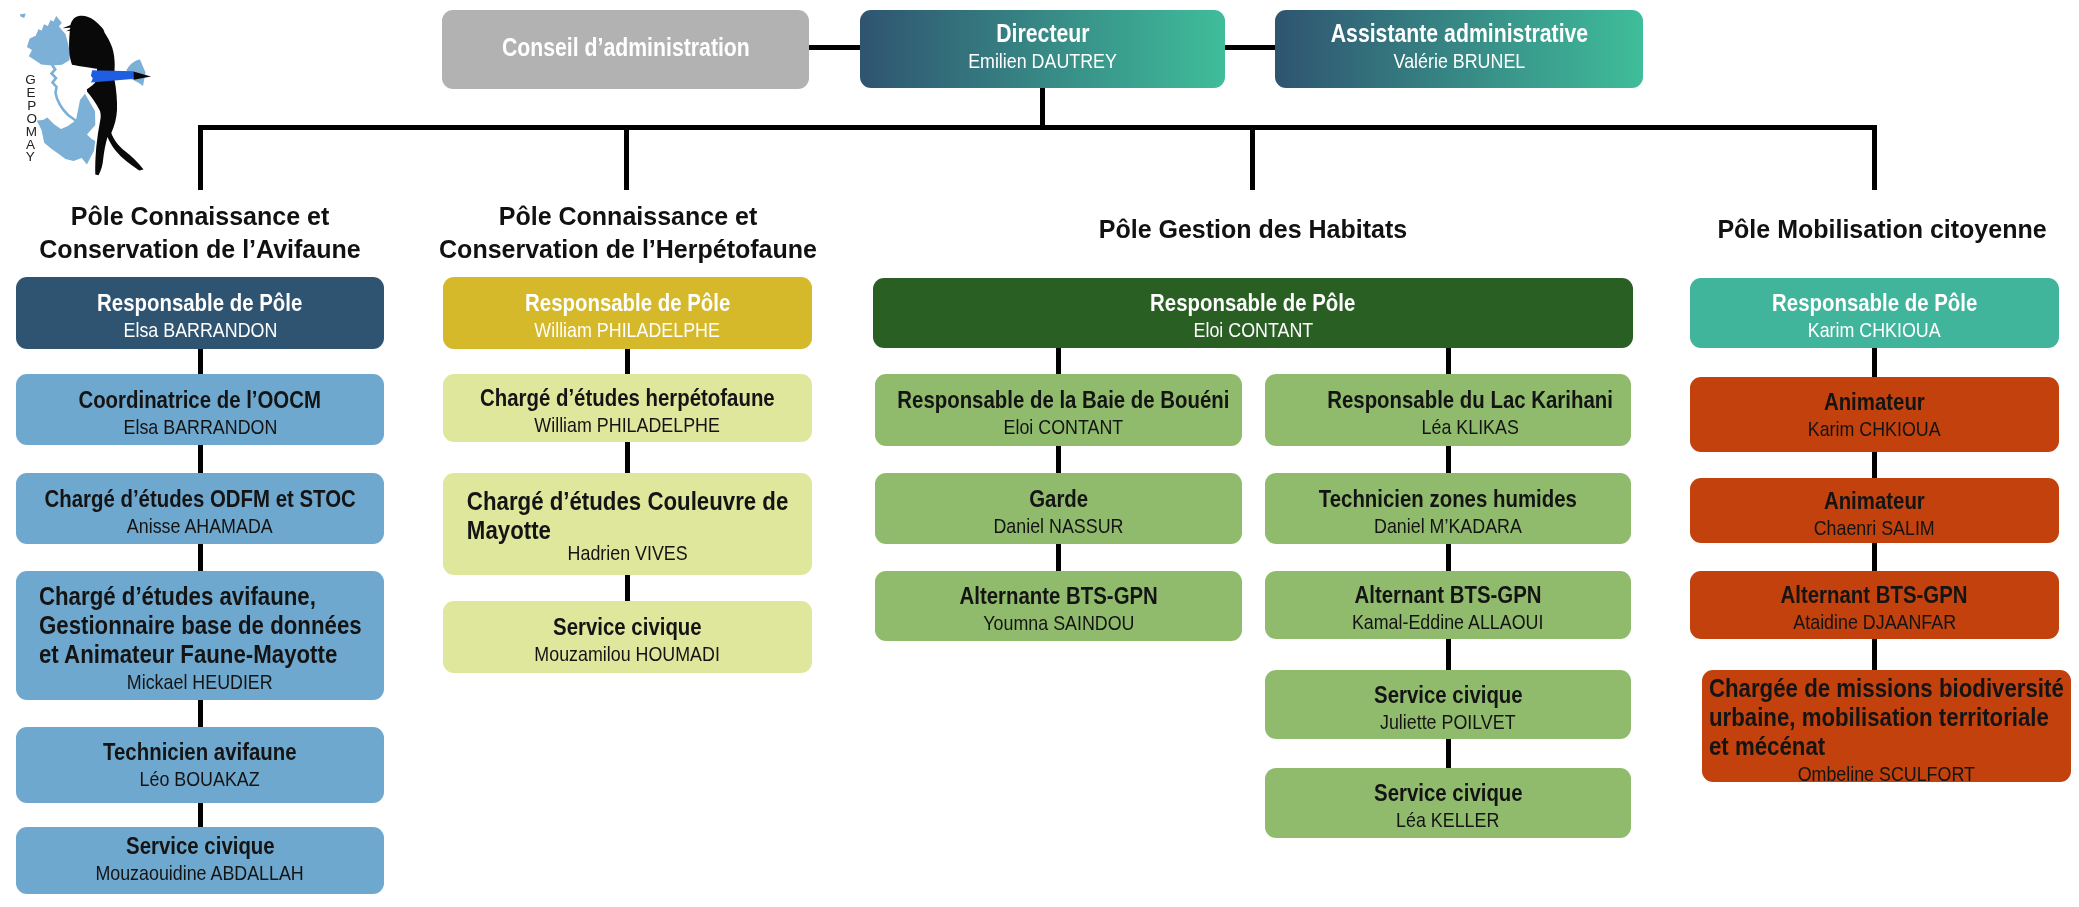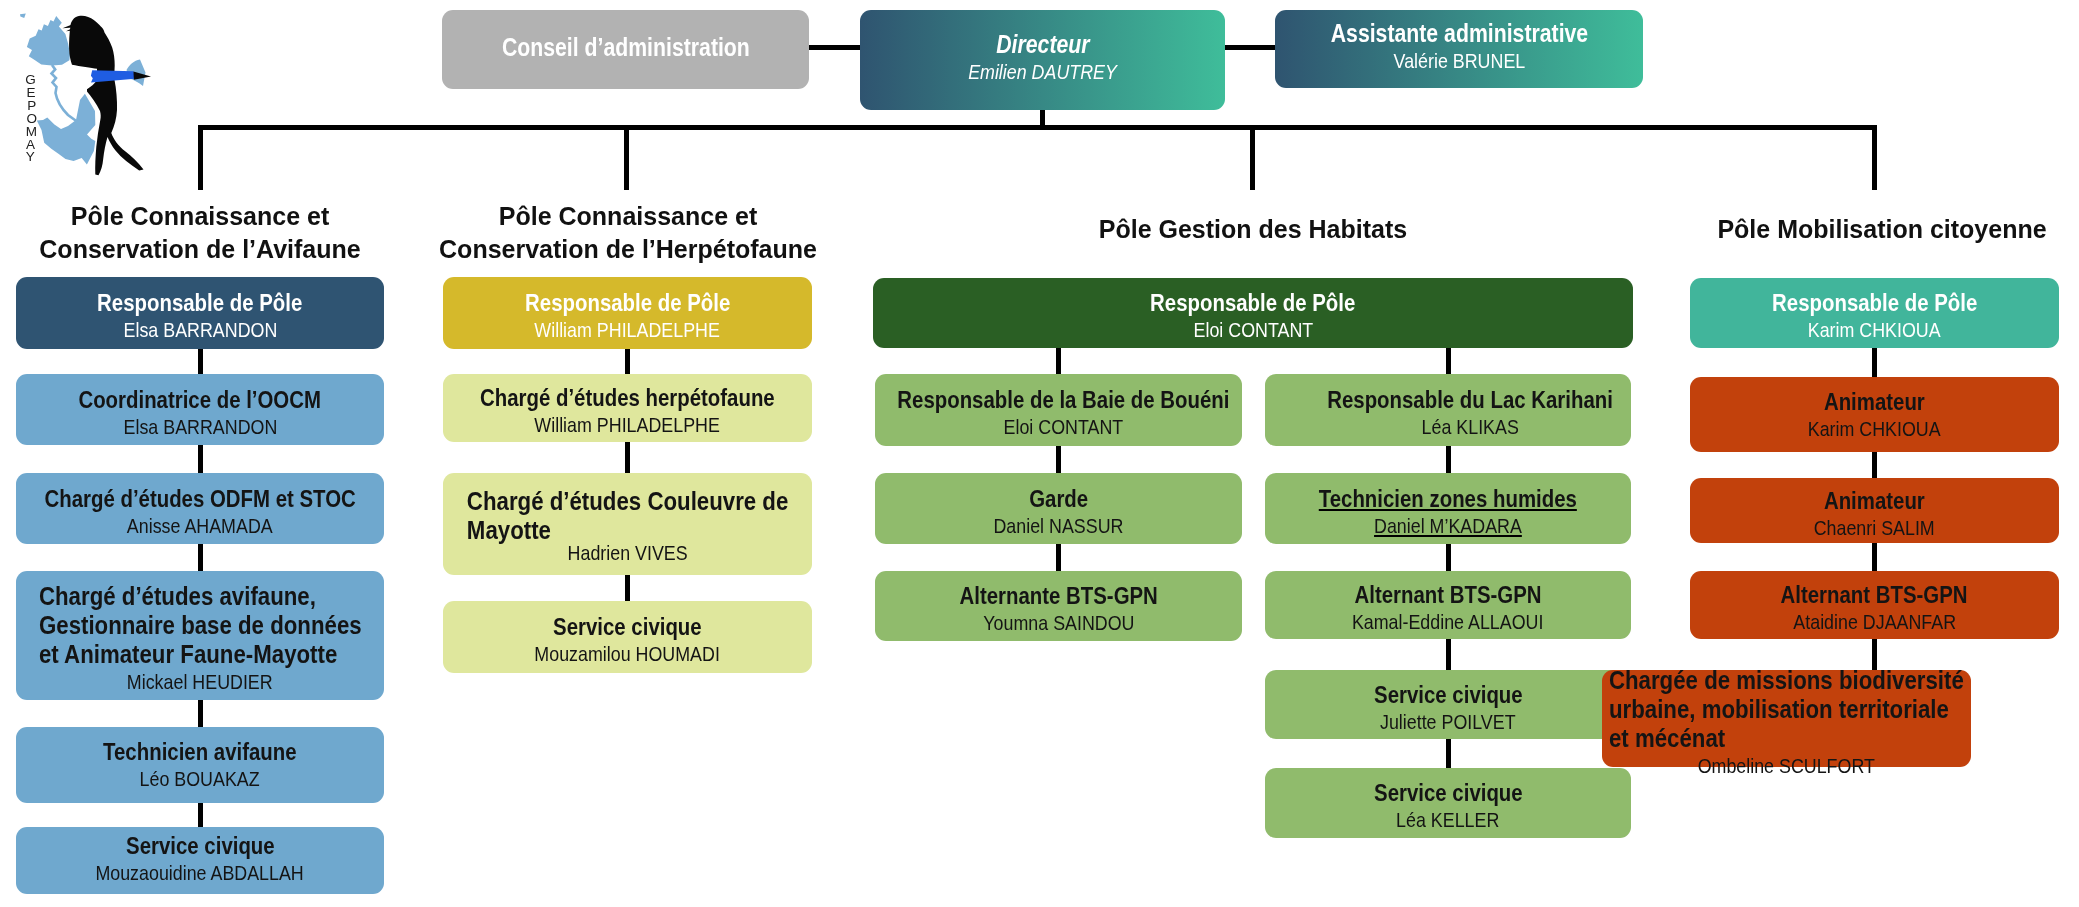--- a/index.html
+++ b/index.html
@@ -39,21 +39,21 @@
 
 <div class="line" style="left:198px;top:310px;width:5px;height:550px;"></div>
 <div class="line" style="left:625px;top:310px;width:5px;height:330px;"></div>
 <div class="line" style="left:1056px;top:310px;width:5px;height:290px;"></div>
 <div class="line" style="left:1446px;top:310px;width:5px;height:490px;"></div>
 <div class="line" style="left:1872px;top:310px;width:5px;height:390px;"></div>
 
 <div class="box gray w" style="left:442px;top:10px;width:367px;height:79px;padding-bottom:10px;">
   <div class="t" style="font-size:25px;">Conseil d’administration</div>
 </div>
-<div class="box grad w" style="left:860px;top:10px;width:365px;height:100px;padding-bottom:10px;font-style:italic;">
+<div class="box grad w" style="left:860px;top:10px;width:365px;height:78px;padding-bottom:10px;">
   <div class="t" style="font-size:25px;">Directeur</div>
       <div class="n">Emilien DAUTREY</div>
 </div>
 <div class="box grad w" style="left:1275px;top:10px;width:368px;height:78px;padding-bottom:10px;">
   <div class="t" style="font-size:25px;">Assistante administrative</div>
       <div class="n">Valérie BRUNEL</div>
 </div>
 
 <div class="ptitle" style="left:-50px;width:500px;top:200px;">Pôle Connaissance et<br>Conservation de l’Avifaune</div>
 <div class="ptitle" style="left:378px;width:500px;top:200px;">Pôle Connaissance et<br>Conservation de l’Herpétofaune</div>
@@ -115,21 +115,21 @@
       <div class="n">Daniel NASSUR</div>
 </div>
 <div class="box c3" style="left:875px;top:571px;width:367px;height:70px;">
   <div class="t">Alternante BTS-GPN</div>
       <div class="n">Youmna SAINDOU</div>
 </div>
 <div class="box c3" style="left:1265px;top:374px;width:366px;height:72px;padding-left:44px;">
   <div class="t">Responsable du Lac Karihani</div>
       <div class="n">Léa KLIKAS</div>
 </div>
-<div class="box c3" style="left:1265px;top:473px;width:366px;height:71px;text-decoration:underline;">
+<div class="box c3" style="left:1265px;top:473px;width:366px;height:71px;">
   <div class="t">Technicien zones humides</div>
       <div class="n">Daniel M’KADARA</div>
 </div>
 <div class="box c3" style="left:1265px;top:571px;width:366px;height:68px;">
   <div class="t">Alternant BTS-GPN</div>
       <div class="n">Kamal-Eddine ALLAOUI</div>
 </div>
 <div class="box c3" style="left:1265px;top:670px;width:366px;height:69px;">
   <div class="t">Service civique</div>
       <div class="n">Juliette POILVET</div>
@@ -148,21 +148,21 @@
       <div class="n">Karim CHKIOUA</div>
 </div>
 <div class="box c4" style="left:1690px;top:478px;width:369px;height:65px;">
   <div class="t">Animateur</div>
       <div class="n">Chaenri SALIM</div>
 </div>
 <div class="box c4" style="left:1690px;top:571px;width:369px;height:68px;">
   <div class="t">Alternant BTS-GPN</div>
       <div class="n">Ataidine DJAANFAR</div>
 </div>
-<div class="box c4" style="left:1602px;top:670px;width:369px;height:97px;padding-top:8px;">
+<div class="box c4" style="left:1702px;top:670px;width:369px;height:112px;padding-top:8px;">
   <div class="t" style="font-size:25px;transform:scaleX(0.89);">Chargée de missions biodiversité<br>urbaine, mobilisation territoriale<br>et mécénat</div>
       <div class="n">Ombeline SCULFORT</div>
 </div>
 
 <svg style="position:absolute;left:14px;top:8px;z-index:2;" width="145" height="178" viewBox="0 0 145 178">
 <g fill="#7cb0d7">
 <path d="M6 6.2 L11.8 5.4 L10.2 9.9 L6.4 8.6 Z"></path>
 <path d="M42.2 8 L47.8 14.8 L44.9 18.6 L51.4 25.9 L54.2 36.1 L56.1 46.3 L55.4 52.3 L48 56.8 L38 57.4 L27.3 56.5 L19.9 51.4 L14.8 48.2 L18 42.1 L12.9 38.9 L15.7 30.6 L21.7 27.8 L24.5 21.3 L27.7 22.4 L29.9 16.2 L33.9 17.9 L36.5 11.9 L39.5 13.4 Z"></path>
 <path d="M70.9 85.7 L81 103 L81.3 117 L73 126.6 L77.3 130.8 L81.3 132.9 L79.9 142.9 L72.9 156.4 L67.7 149.9 L59.6 152.9 L51.5 150.9 L44.4 145.7 L37.3 140.7 L30.2 134.7 L27.5 122 L22.8 112.5 L29 112 L33.3 109.5 L40.4 116.4 L47 120.9 L54 117.9 L62 111.9 L66 91.9 Z"></path>
 <path d="M112.5 62 C115 57 120 52.5 126 51.5 L131.5 64.5 L129 78 C124 74 119 71.5 115.5 70.5 Z"></path>

